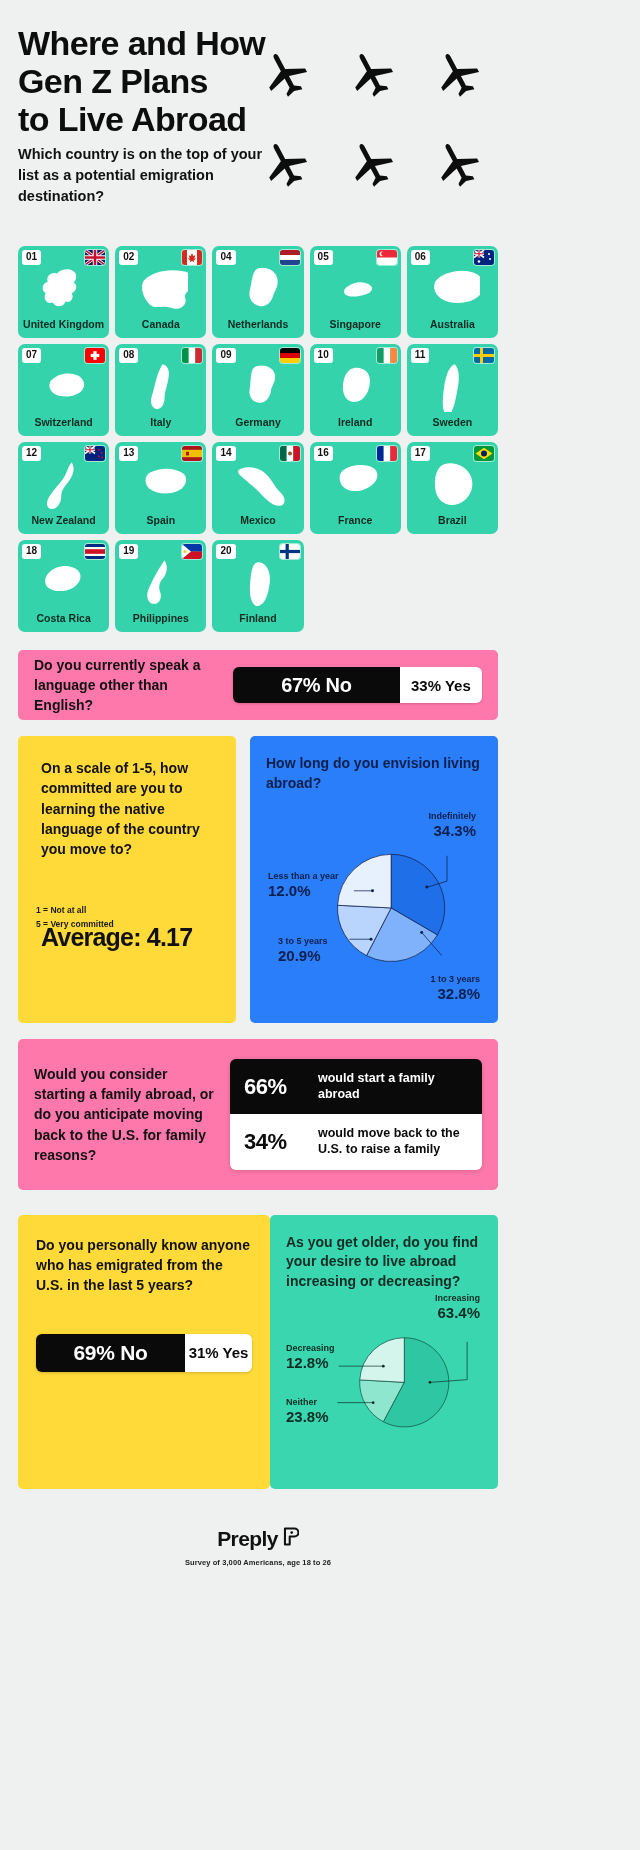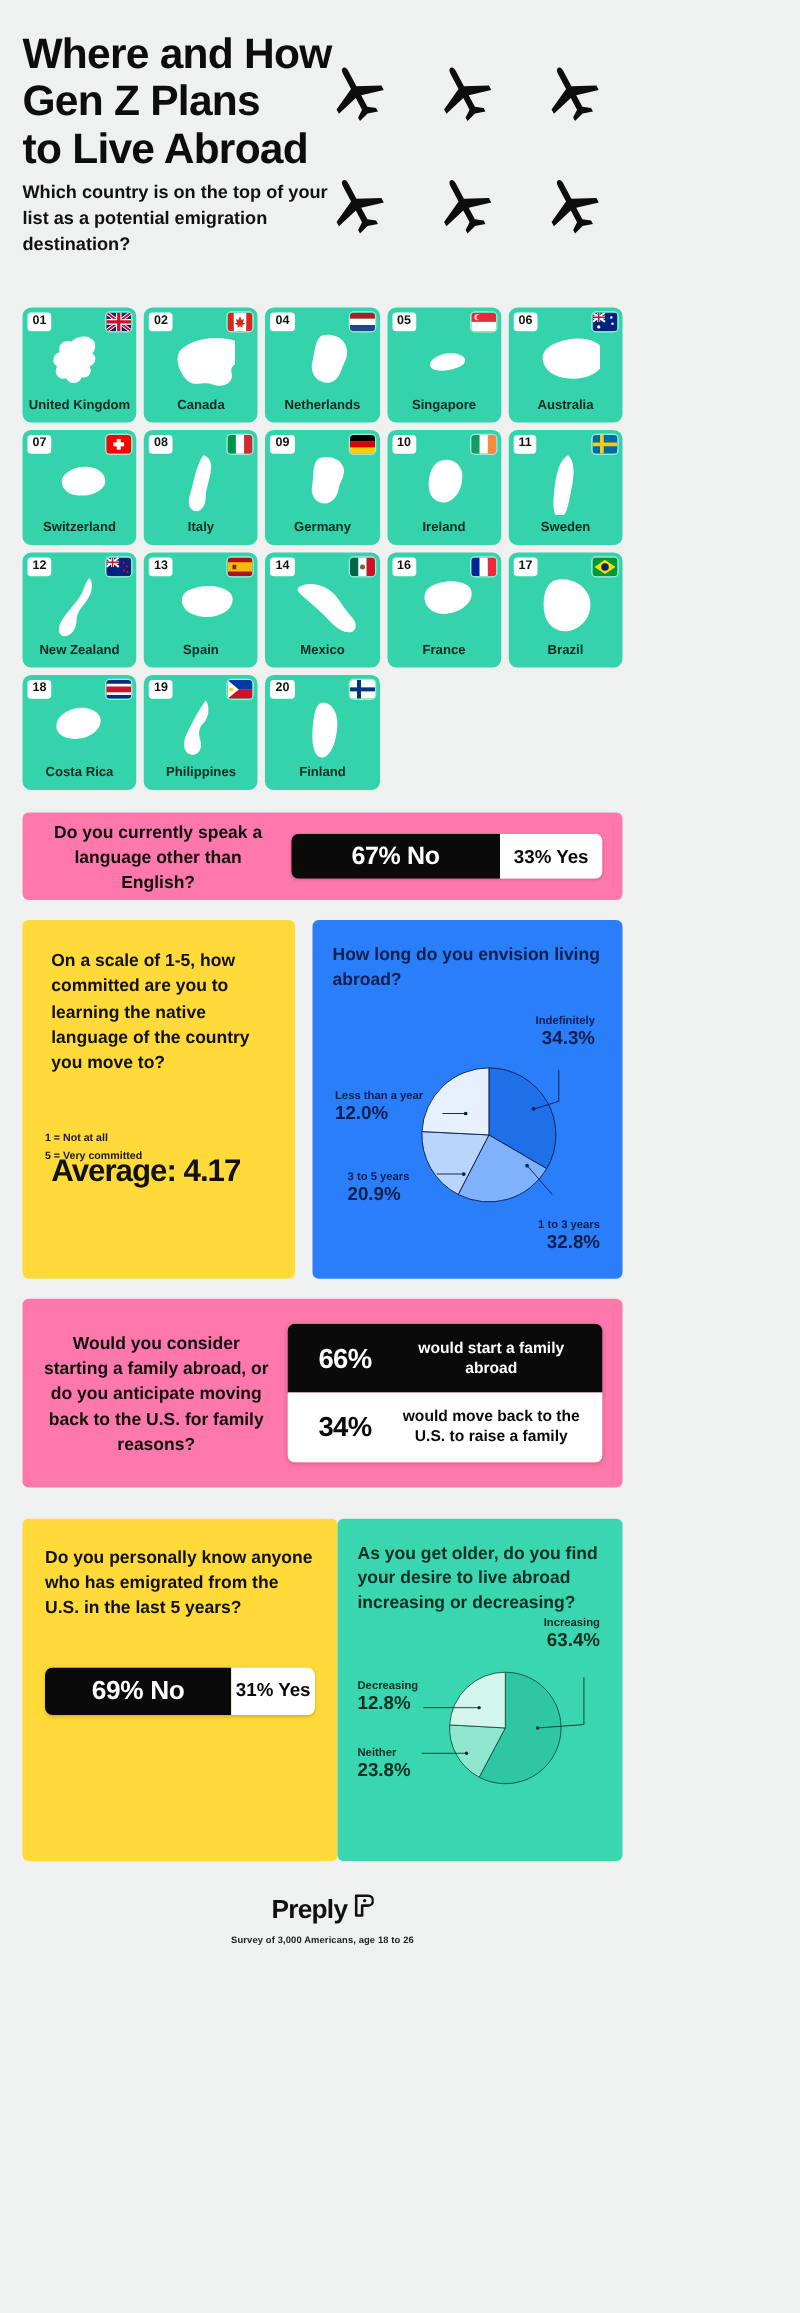--- a/index.html
+++ b/index.html
@@ -68,21 +68,21 @@
     display: flex; align-items: center; justify-content: center;
   }
   .card-map svg { width: 60%; height: 100%; }
   .card-label {
     font-size: 10.5px; font-weight: 700; color: #0d2a22;
     text-align: center; line-height: 1.15; z-index: 2;
     padding-bottom: 3px;
   }
 
   
-  .band { border-radius: 5px; position: relative; text-align: center; }
+  .band { border-radius: 5px; position: relative; }
   .pink { background: #ff78ab; }
   .yellow { background: #ffda38; }
   .blue { background: #2a7ef9; }
   .teal { background: #3ad6b0; }
 
   .band-q {
     font-size: 14px; font-weight: 600; line-height: 1.45; color: #111;
   }
 
   
@@ -137,21 +137,21 @@
   
   .sec4 { margin-top: 25px; display: flex; }
   .s4-yellow { width: 252px; border-radius: 5px; padding: 20px 18px; }
   .s4-teal { flex: 1; border-radius: 5px; padding: 18px 16px; position: relative; overflow: hidden; }
   .s4-yellow .pctbar { margin-top: 38px; height: 38px; }
   .s4-yellow .pct-dark { flex: 0 0 69%; font-size: 21px; }
   .s4-yellow .pct-light { flex: 1; font-size: 15px; }
   .teal-q { color: #0a2c24; font-size: 14px; font-weight: 700; line-height: 1.4; }
 
   
-  .footer { margin-top: 26px; text-align: center; }
+  .footer { margin-top: 38px; text-align: center; }
   .brand { display: inline-flex; align-items: center; gap: 4px; font-size: 21px; font-weight: 700; letter-spacing: -0.6px; color: #111; }
   .brand svg { width: 17px; height: 19px; }
   .survey-note { margin-top: 7px; font-size: 7.5px; font-weight: 700; color: #222; letter-spacing: .1px; }
 </style>
 </head>
 <body>
 
 <div class="page">
 
   <div class="header">

